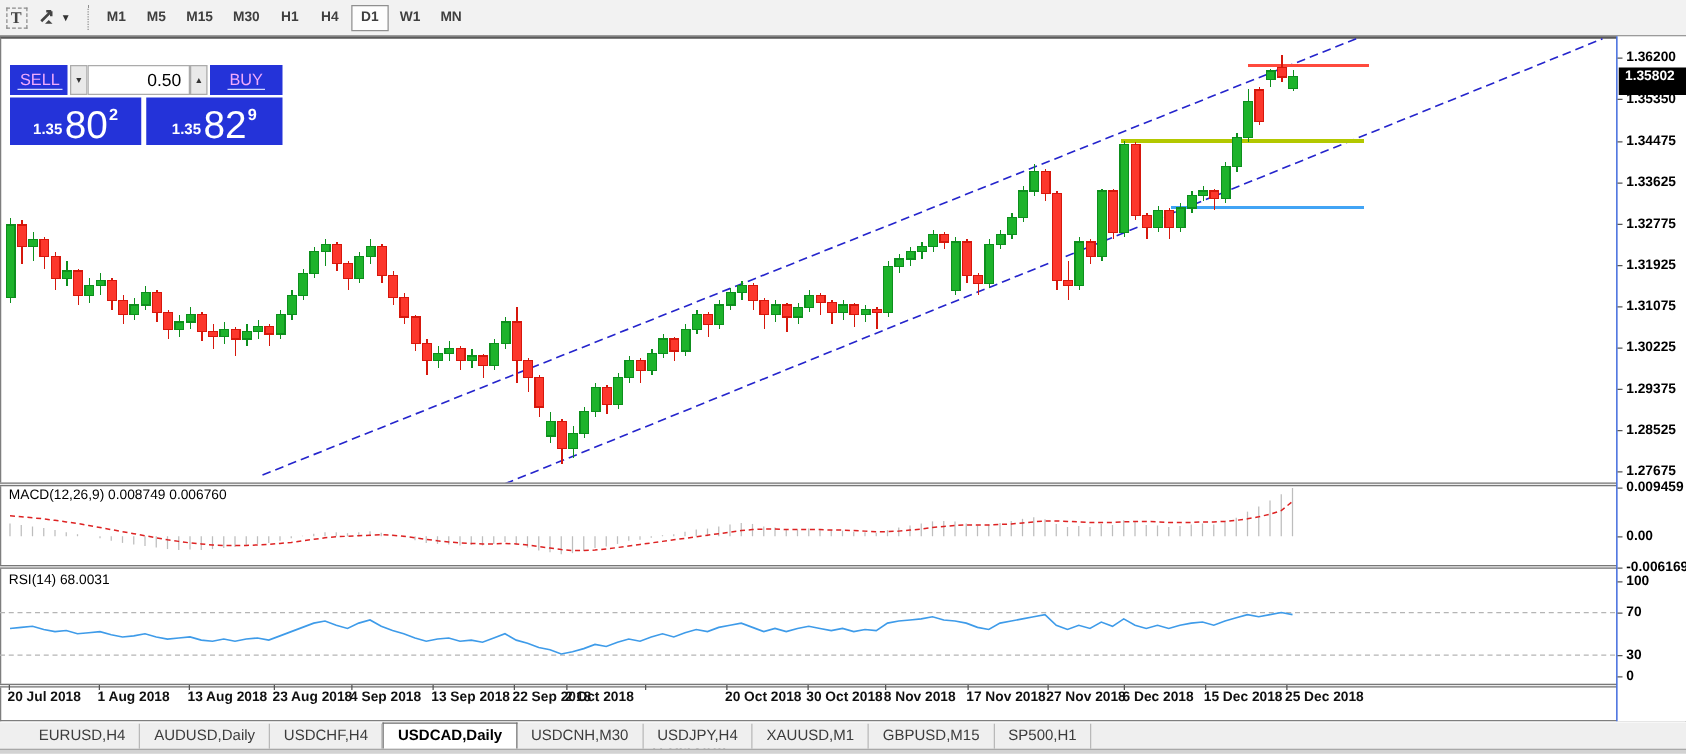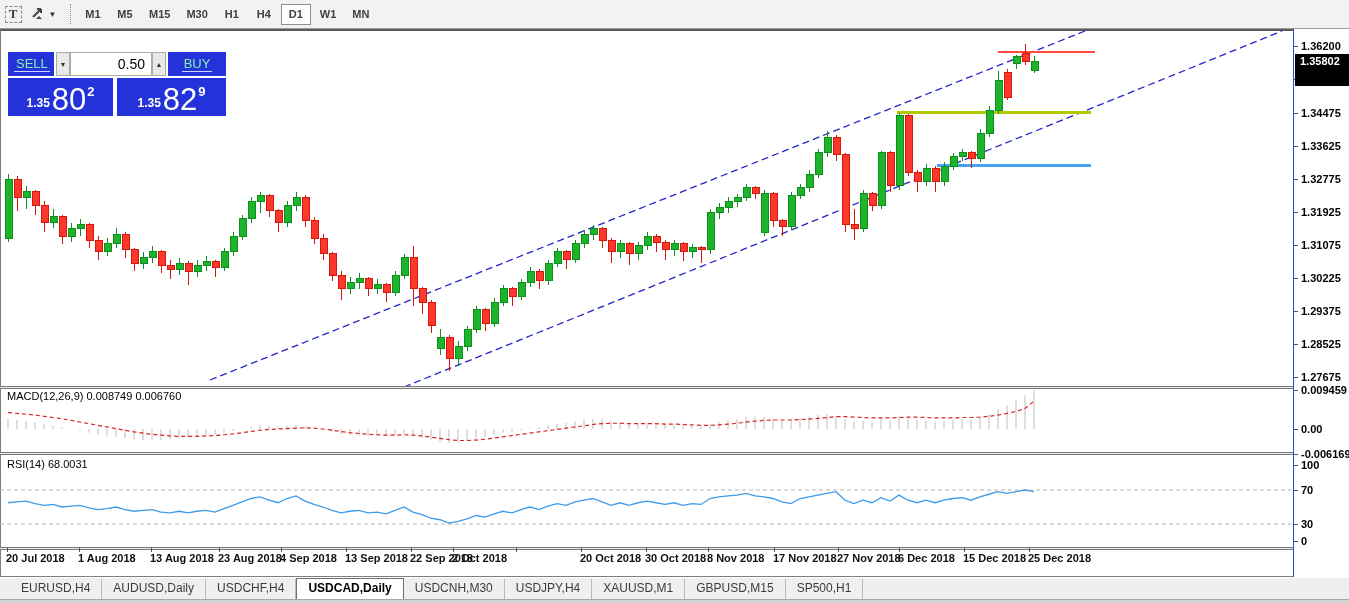--- a/index.html
+++ b/index.html
@@ -11,48 +11,48 @@
   .ticon{border:1px dashed #8a8a8a;width:17px;height:17px;display:flex;align-items:center;justify-content:center;font-weight:bold;font-family:"Liberation Serif",serif;}
   .caret{font-size:8px;color:#333;margin-left:1px;}
   .grip{height:20px;border-left:1px dotted #8f8f8f;margin:0 6px 0 10px;}
   .tf-btn{min-width:30px;height:21px;margin:0 1px;border:1px solid transparent;background:transparent;font-family:"Liberation Sans",sans-serif;font-size:11px;font-weight:bold;color:#3f3f3f;padding:0 6px;}
   .tf-btn.active{background:#fdfdfd;border:1px solid #8f8f8f;text-align:center;}
   
   #chartwin{position:absolute;left:0;top:29px;width:1349px;height:548px;background:#fff;border:1px solid #7e7e7e;border-top:2px solid #5a5a5a;}
   #priceaxis{position:absolute;left:1293px;top:29px;width:56px;height:548px;border-left:1px solid #1d4ed8;background:#fff;}
   .axis-label{position:absolute;left:7px;font-size:11px;font-weight:bold;color:#000;white-space:nowrap;}
   .axis-tick{position:absolute;left:0;width:4px;height:1px;background:#555;}
-  #curprice{position:absolute;left:1px;width:54px;height:32px;background:#000;color:#fff;font-size:11px;font-weight:bold;padding-left:5px;line-height:14px;}
+  #curprice{position:absolute;left:1px;width:54px;height:22px;background:#000;color:#fff;font-size:11px;font-weight:bold;padding-left:5px;line-height:14px;}
   .pane-svg{position:absolute;left:0;display:block;}
   .pane-divider{position:absolute;left:0;width:1349px;height:3px;background:#ececec;border-top:1px solid #787878;border-bottom:1px solid #787878;}
   #quoteheader{position:absolute;left:9px;top:35px;font-size:12px;font-weight:bold;color:#000;}
   #quoteheader .tri{font-size:8px;vertical-align:2px;}
   .ind-label{position:absolute;left:7px;font-size:11px;color:#000;}
   
   #tradepanel{position:absolute;left:8px;top:52px;width:218px;height:64px;}
-  .tp-btn{position:absolute;top:0;height:24px;color:#86efac;font-size:13px;text-align:center;line-height:22px;border:none;font-family:"Liberation Sans",sans-serif;}
+  .tp-btn{position:absolute;top:0;height:24px;color:#f0abfc;font-size:13px;text-align:center;line-height:22px;border:none;font-family:"Liberation Sans",sans-serif;}
   .tp-btn span{border-bottom:1px solid #cfd6ff;padding:0 2px;}
   #sellbtn{left:0;width:46px;}
   #buybtn{left:160px;width:58px;}
   .spin-btn{position:absolute;top:0;width:14px;height:24px;background:#e9e9e9;border:1px solid #ababab;font-size:7px;color:#333;padding:0;}
   #voldown{left:48px;}
   #volup{left:144px;}
   #volfield{position:absolute;left:62px;top:0;width:82px;height:24px;border:1px solid #ababab;font-size:14px;text-align:right;padding-right:6px;font-family:"Liberation Sans",sans-serif;}
   .bigquote{position:absolute;top:26px;height:38px;color:#fff;display:flex;align-items:flex-end;justify-content:center;padding-bottom:3px;}
   #sellquote{left:0;width:105px;}
   #buyquote{left:109px;width:109px;}
   .bq-small{font-size:12px;font-weight:bold;margin:0 2px 3px 0;}
   .bq-big{font-size:31px;line-height:26px;}
   .bq-sup{font-size:13px;font-weight:bold;margin:0 0 14px 1px;}
   
   #dateaxis{position:absolute;left:0;top:577px;width:1349px;height:0;}
   .date-label{position:absolute;top:-25px;font-size:11px;font-weight:bold;color:#111;white-space:nowrap;}
   .date-tick{position:absolute;top:-29px;width:1px;height:4px;background:#555;}
   
-  #tabbar{position:absolute;left:0;top:578px;width:1349px;height:21px;background:#efefef;display:flex;align-items:flex-end;padding-left:10px;}
+  #tabbar{position:absolute;left:0;top:578px;width:1349px;height:21px;background:#efefef;display:flex;align-items:flex-end;padding-left:20px;}
   .tab{height:20px;line-height:19px;padding:0 11px;font-size:12px;color:#3c3c3c;border-right:1px solid #b9b9b9;background:transparent;white-space:nowrap;}
   .tab.active{background:#fff;border:1px solid #6f6f6f;border-bottom:none;font-weight:bold;color:#000;height:21px;}
   #bottomstrip{position:absolute;left:0;top:599px;width:1349px;height:4px;background:#d2d2d2;border-top:1px solid #a8a8a8;}
 </style>
 </head>
 <body>
 
 <div id="app">
 
   <div id="toolbar">

